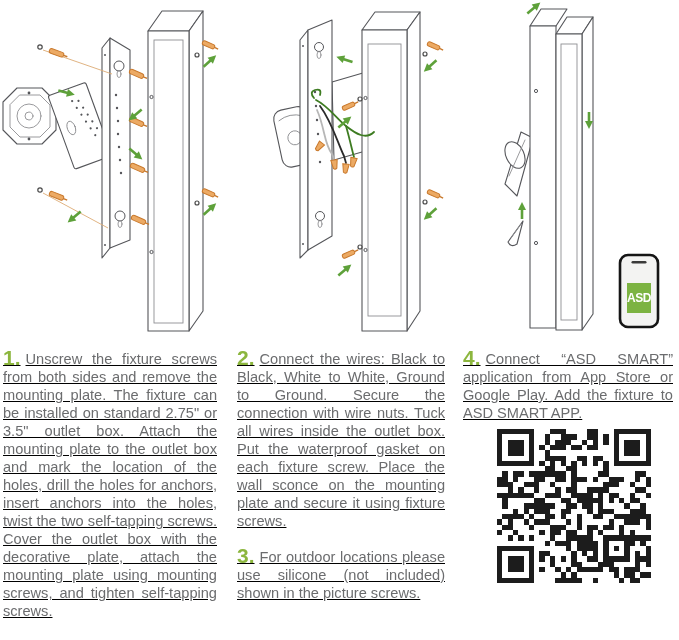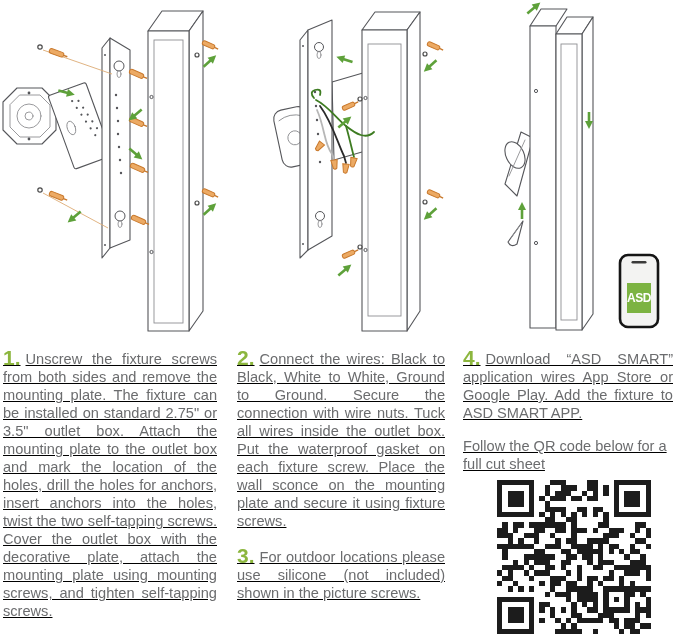--- a/index.html
+++ b/index.html
@@ -314,22 +314,21 @@
 
         <g>
           <rect x="165" y="255" width="38" height="72" rx="8" fill="#f3f3f2" stroke="#151515" stroke-width="2.6"></rect>
           <rect x="176.5" y="261" width="15" height="2.6" rx="1.3" fill="#3a3a3a"></rect>
           <rect x="172" y="283" width="24" height="30" fill="#7cb342"></rect>
           <text class="phone-logo-text" x="184" y="302" text-anchor="middle">ASD</text>
         </g>
       </svg>
     </div>
     <div class="txt">
-      <p class="step"><span class="num">4.</span><span>Download “ASD SMART” application wires App Store or Google Play. Add the fixture to ASD SMART APP.</span></p>
-      <p class="qr-caption">Follow the QR code below for a full cut sheet</p>
+      <p class="step"><span class="num">4.</span><span>Connect “ASD SMART” application from App Store or Google Play. Add the fixture to ASD SMART APP.</span></p>
       <svg id="qr-svg" class="qr" width="154" height="154" viewBox="0 0 29 29">
           <rect x="0" y="0" width="1" height="1"></rect>
           <rect x="1" y="0" width="1" height="1"></rect>
           <rect x="2" y="0" width="1" height="1"></rect>
           <rect x="3" y="0" width="1" height="1"></rect>
           <rect x="4" y="0" width="1" height="1"></rect>
           <rect x="5" y="0" width="1" height="1"></rect>
           <rect x="6" y="0" width="1" height="1"></rect>
           <rect x="10" y="0" width="1" height="1"></rect>
           <rect x="11" y="0" width="1" height="1"></rect>

